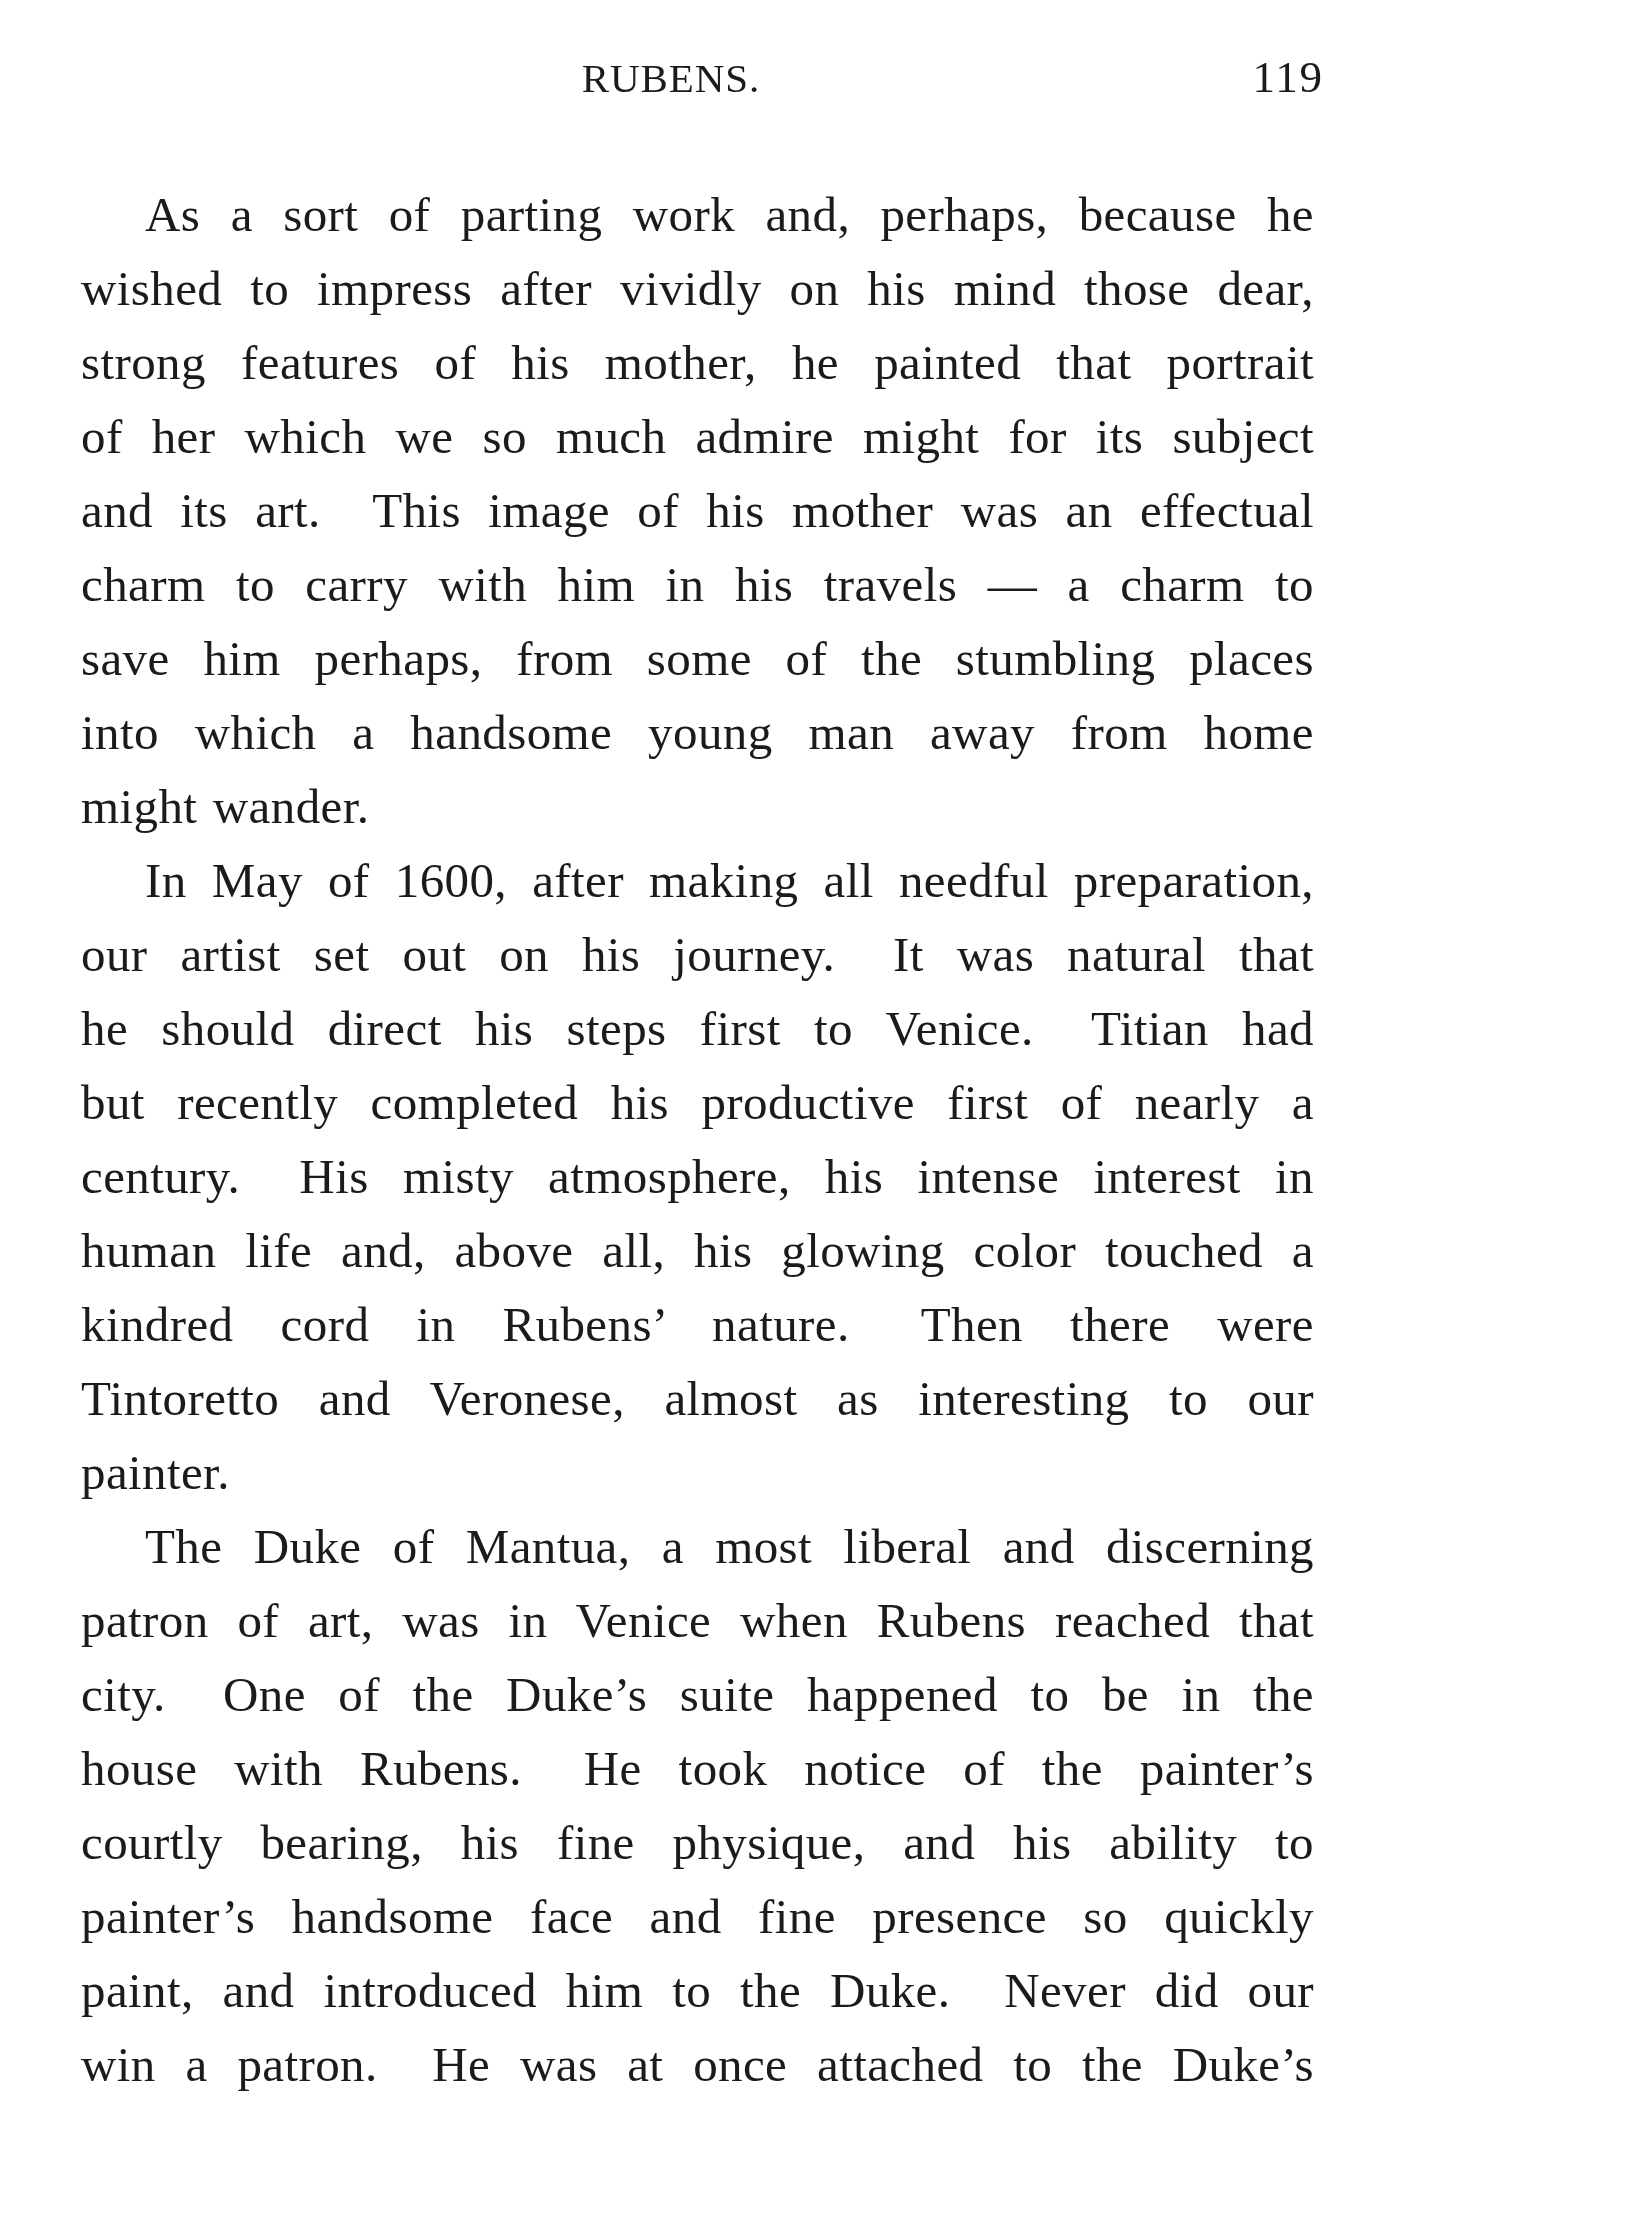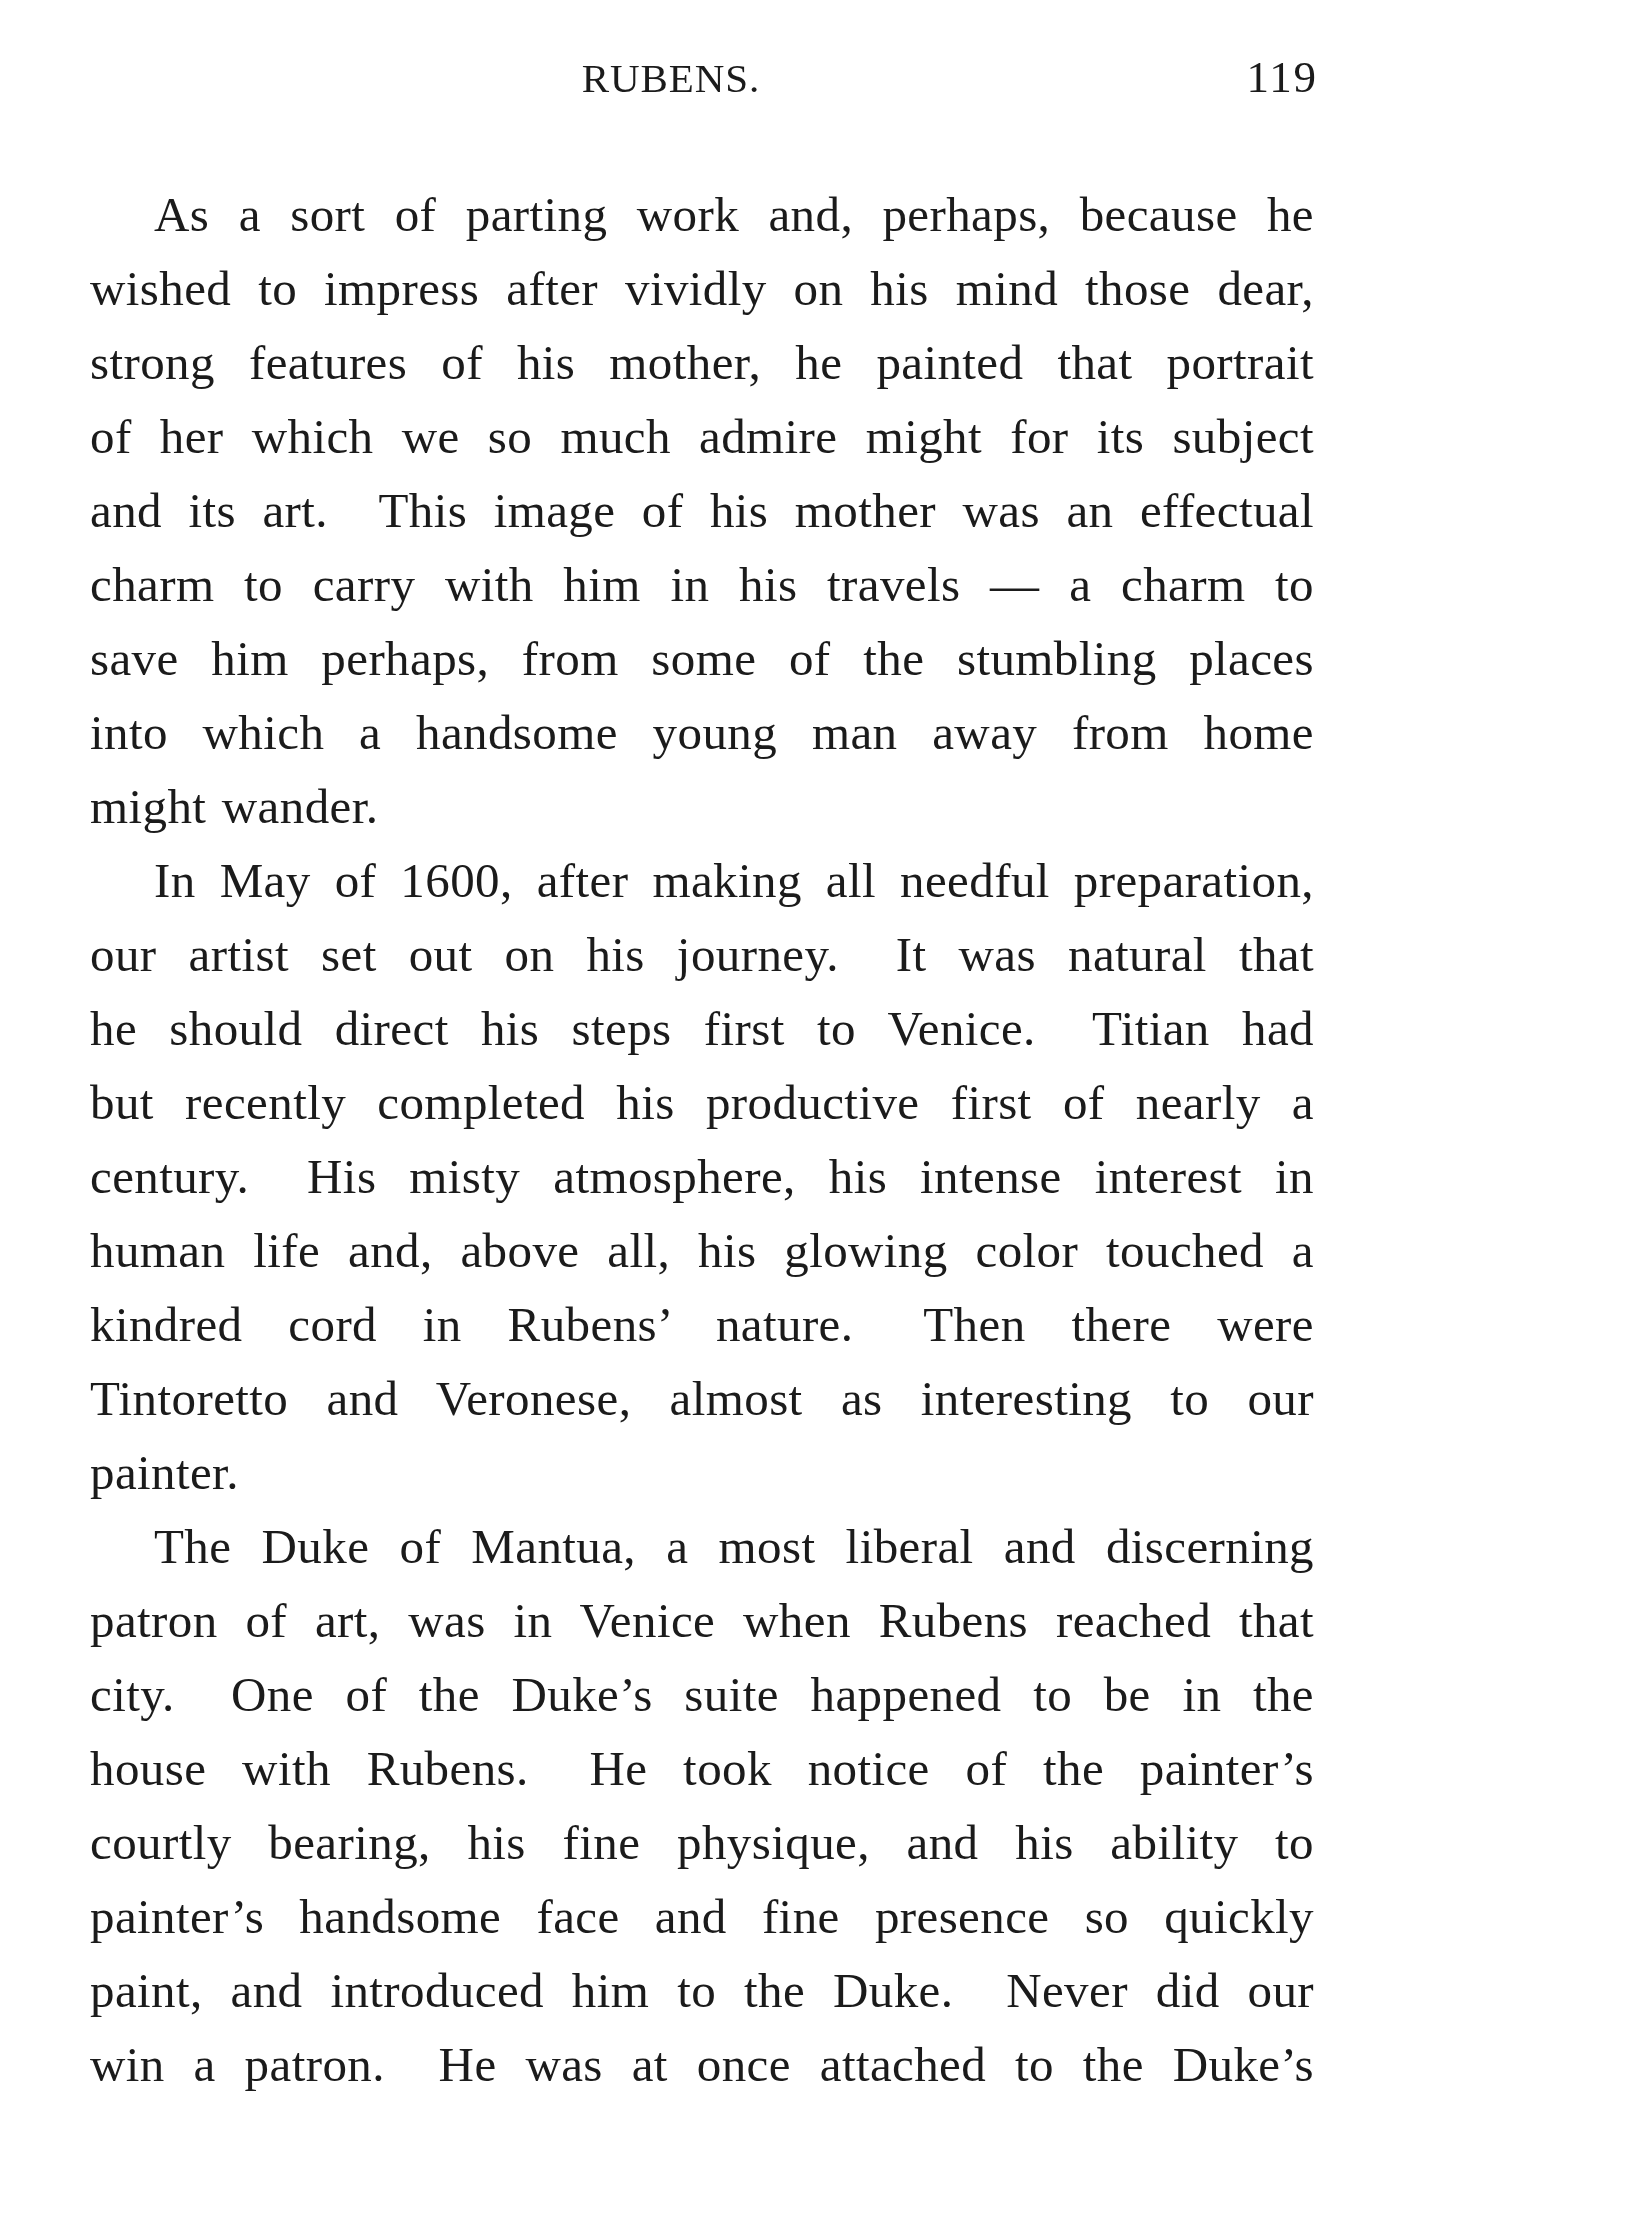--- a/index.html
+++ b/index.html
@@ -22,28 +22,28 @@
     left: calc(50% - 43px);
     transform: translateX(-50%);
     font-size: 41px;
     line-height: 1;
     letter-spacing: 0.9px;
     white-space: nowrap;
   }
   .page-number {
     position: absolute;
     top: 55px;
-    right: 110px;
+    right: 104px;
     font-size: 45px;
     line-height: 1;
     letter-spacing: 1.9px;
   }
   .body-text {
     position: absolute;
-    left: 90px;
+    left: 81px;
     right: 114px;
     top: 178px;
     font-size: 49px;
     line-height: 74px;
     letter-spacing: 0.4px;
     word-spacing: 2.8px;
   }
   .line {
     height: 74px;
     overflow: hidden;

